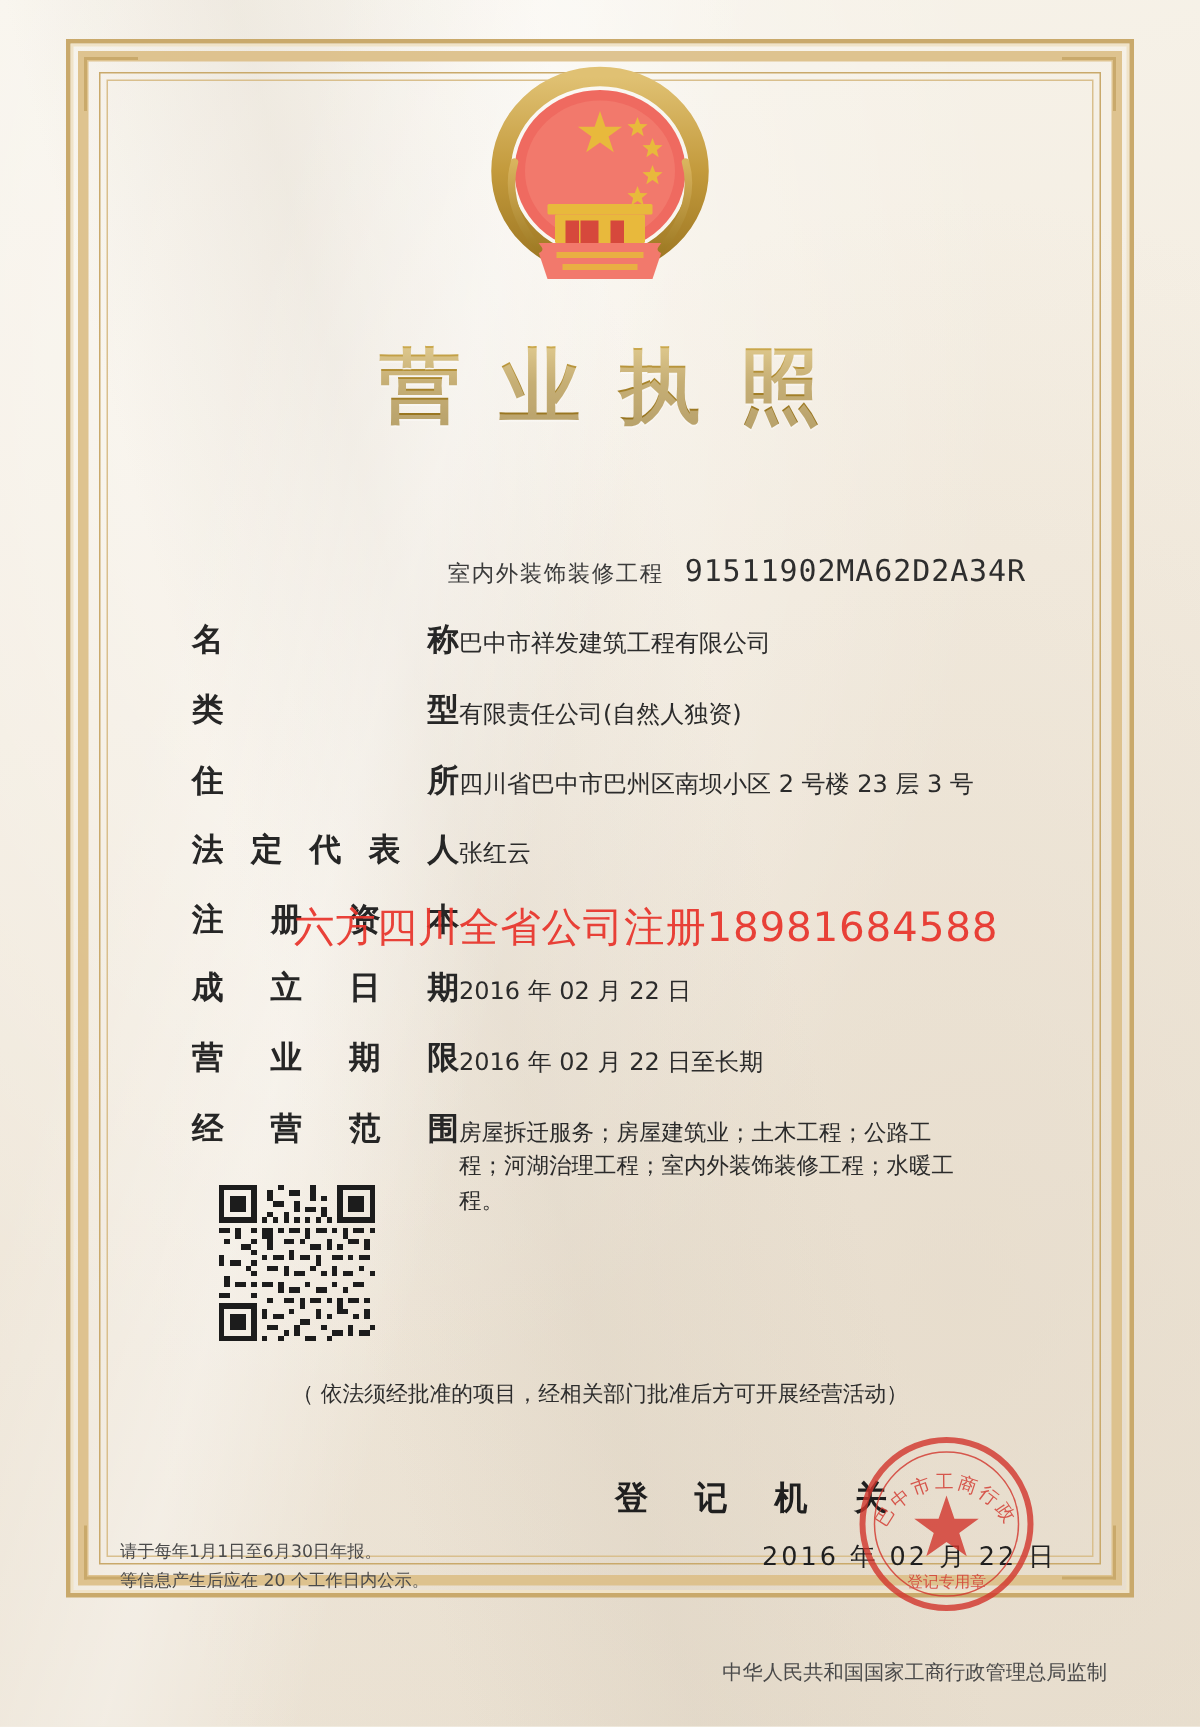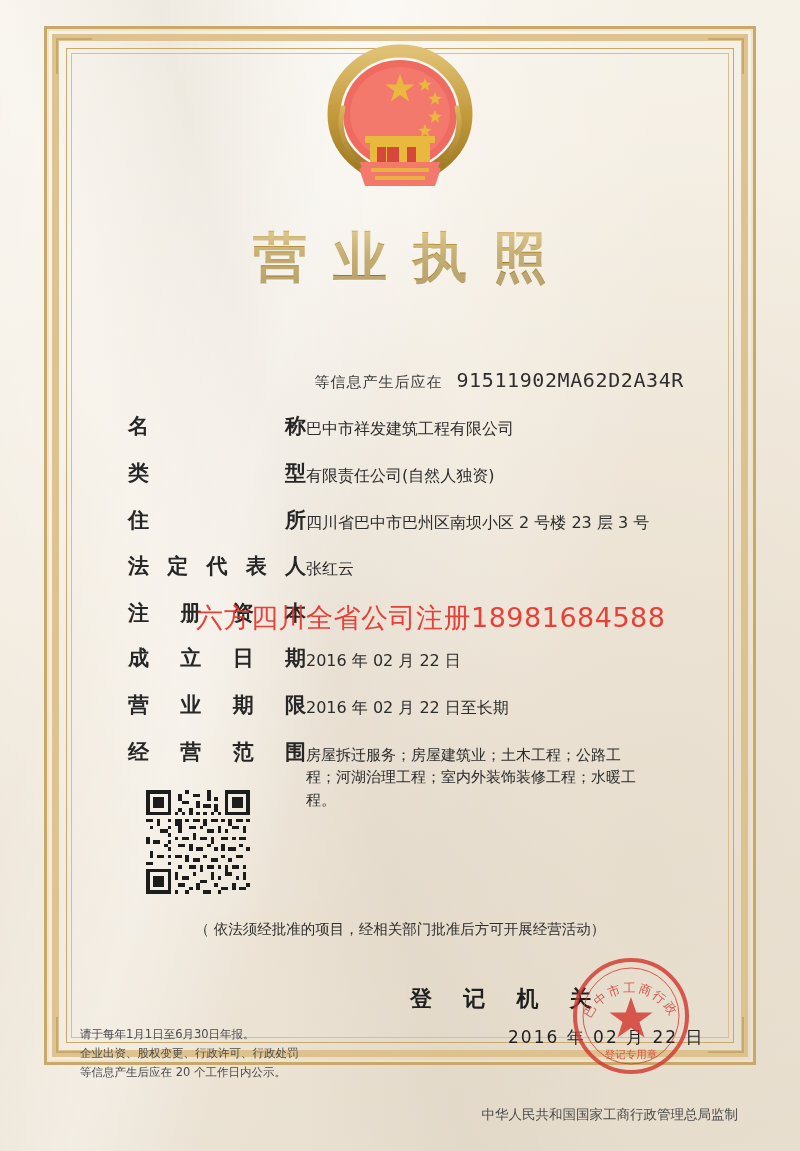--- a/index.html
+++ b/index.html
@@ -311,21 +311,21 @@
       </g>
 
       <path d="M18 64 Q10 92 34 122" stroke="url(#goldear)" stroke-width="5" fill="none" stroke-linecap="round"></path>
       <path d="M132 64 Q140 92 116 122" stroke="url(#goldear)" stroke-width="5" fill="none" stroke-linecap="round"></path>
     </svg>
   </div>
 
   <div class="title">营业执照</div>
 
   <div class="code-line">
-    <span class="code-label">等信息产生后应在</span>
+    <span class="code-label">室内外装饰装修工程</span>
     <span class="code-value">91511902MA62D2A34R</span>
   </div>
 
   <div class="fields">
 
     <div class="row">
       <div class="label">
         <span>名</span>
           <span>称</span>
       </div>
@@ -550,19 +550,18 @@
       <path id="sealArc" d="M 19 68 A 44 44 0 0 1 103 68" fill="none"></path>
       <text font-family="DejaVu Sans, sans-serif" font-size="12.5" fill="#d2352c" letter-spacing="2">
         <textPath href="#sealArc" startOffset="4%">巴中市工商行政管理局</textPath>
       </text>
       <text x="61" y="103" font-family="DejaVu Sans, sans-serif" font-size="10.5" fill="#d2352c" text-anchor="middle">登记专用章</text>
     </svg>
   </div>
 
   <div class="reminder">
     <div>请于每年1月1日至6月30日年报。</div>
-    <div>企业出资、股权变更、行政许可、行政处罚</div>
     <div>等信息产生后应在 20 个工作日内公示。</div>
   </div>
 
   <div class="footer-right">中华人民共和国国家工商行政管理总局监制</div>
 
 </div>
 
 </body></html>

